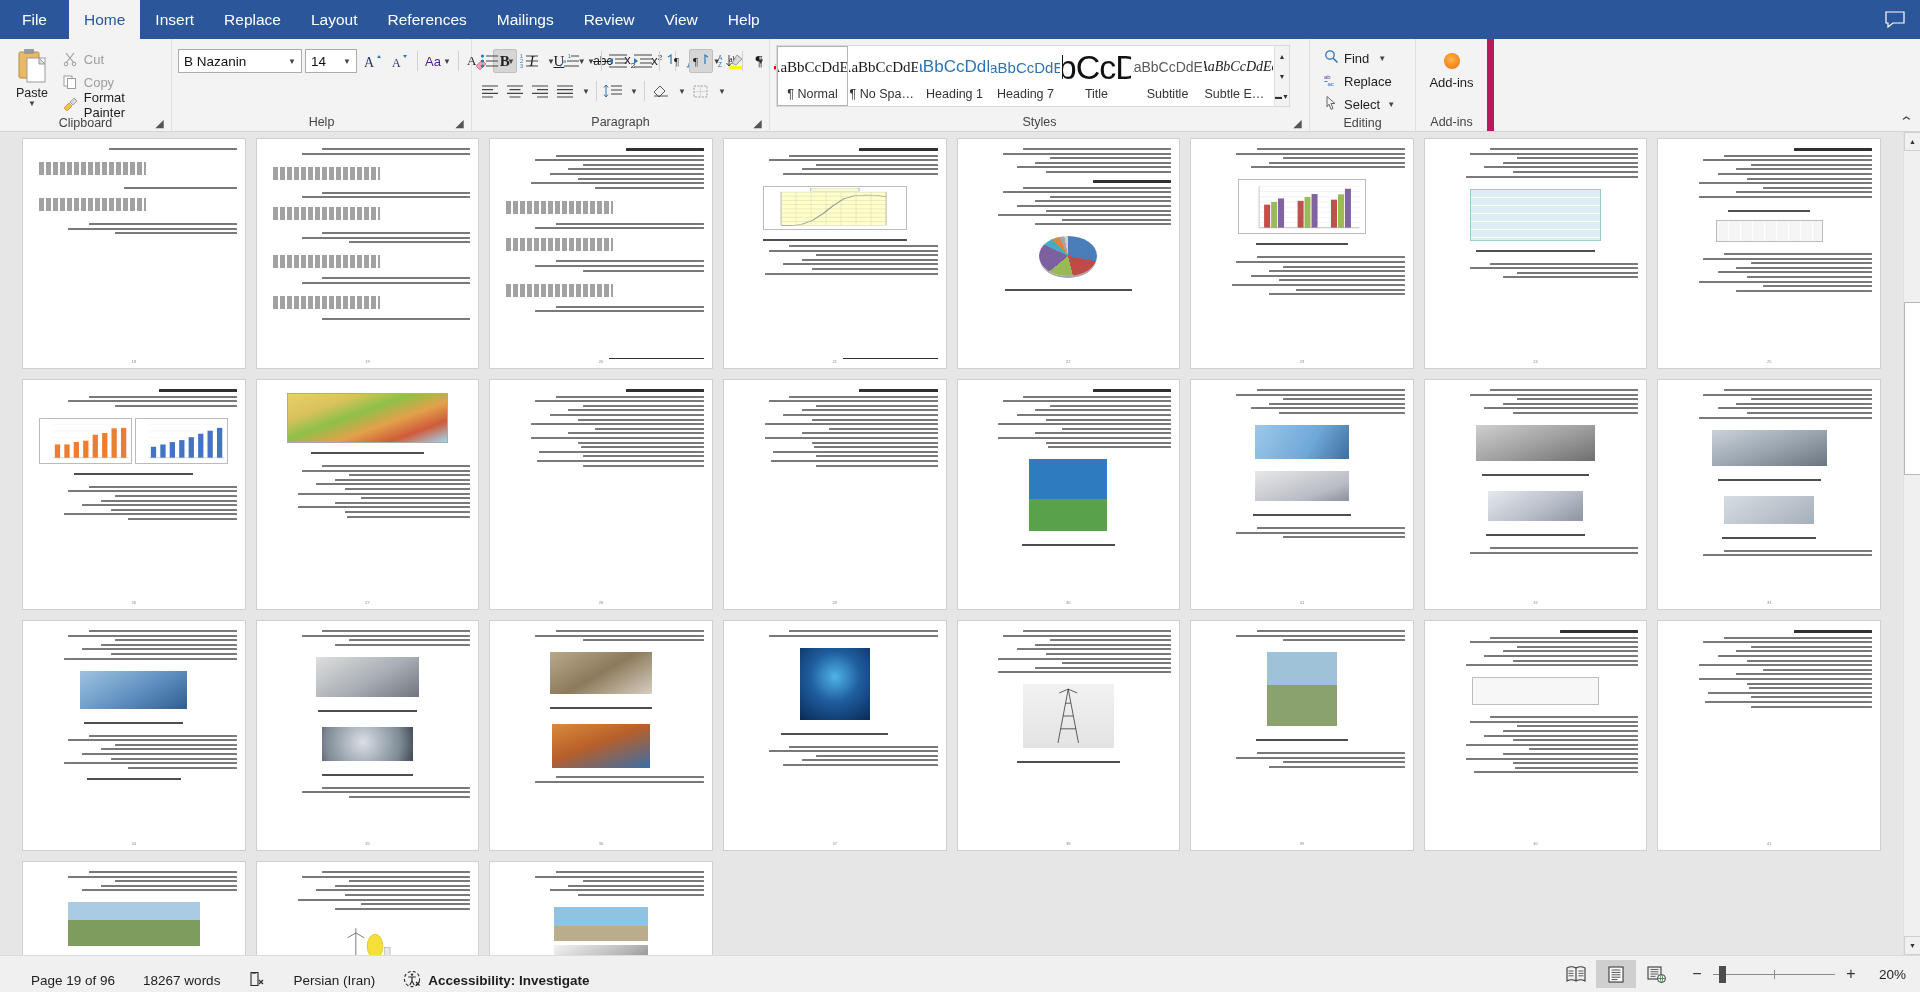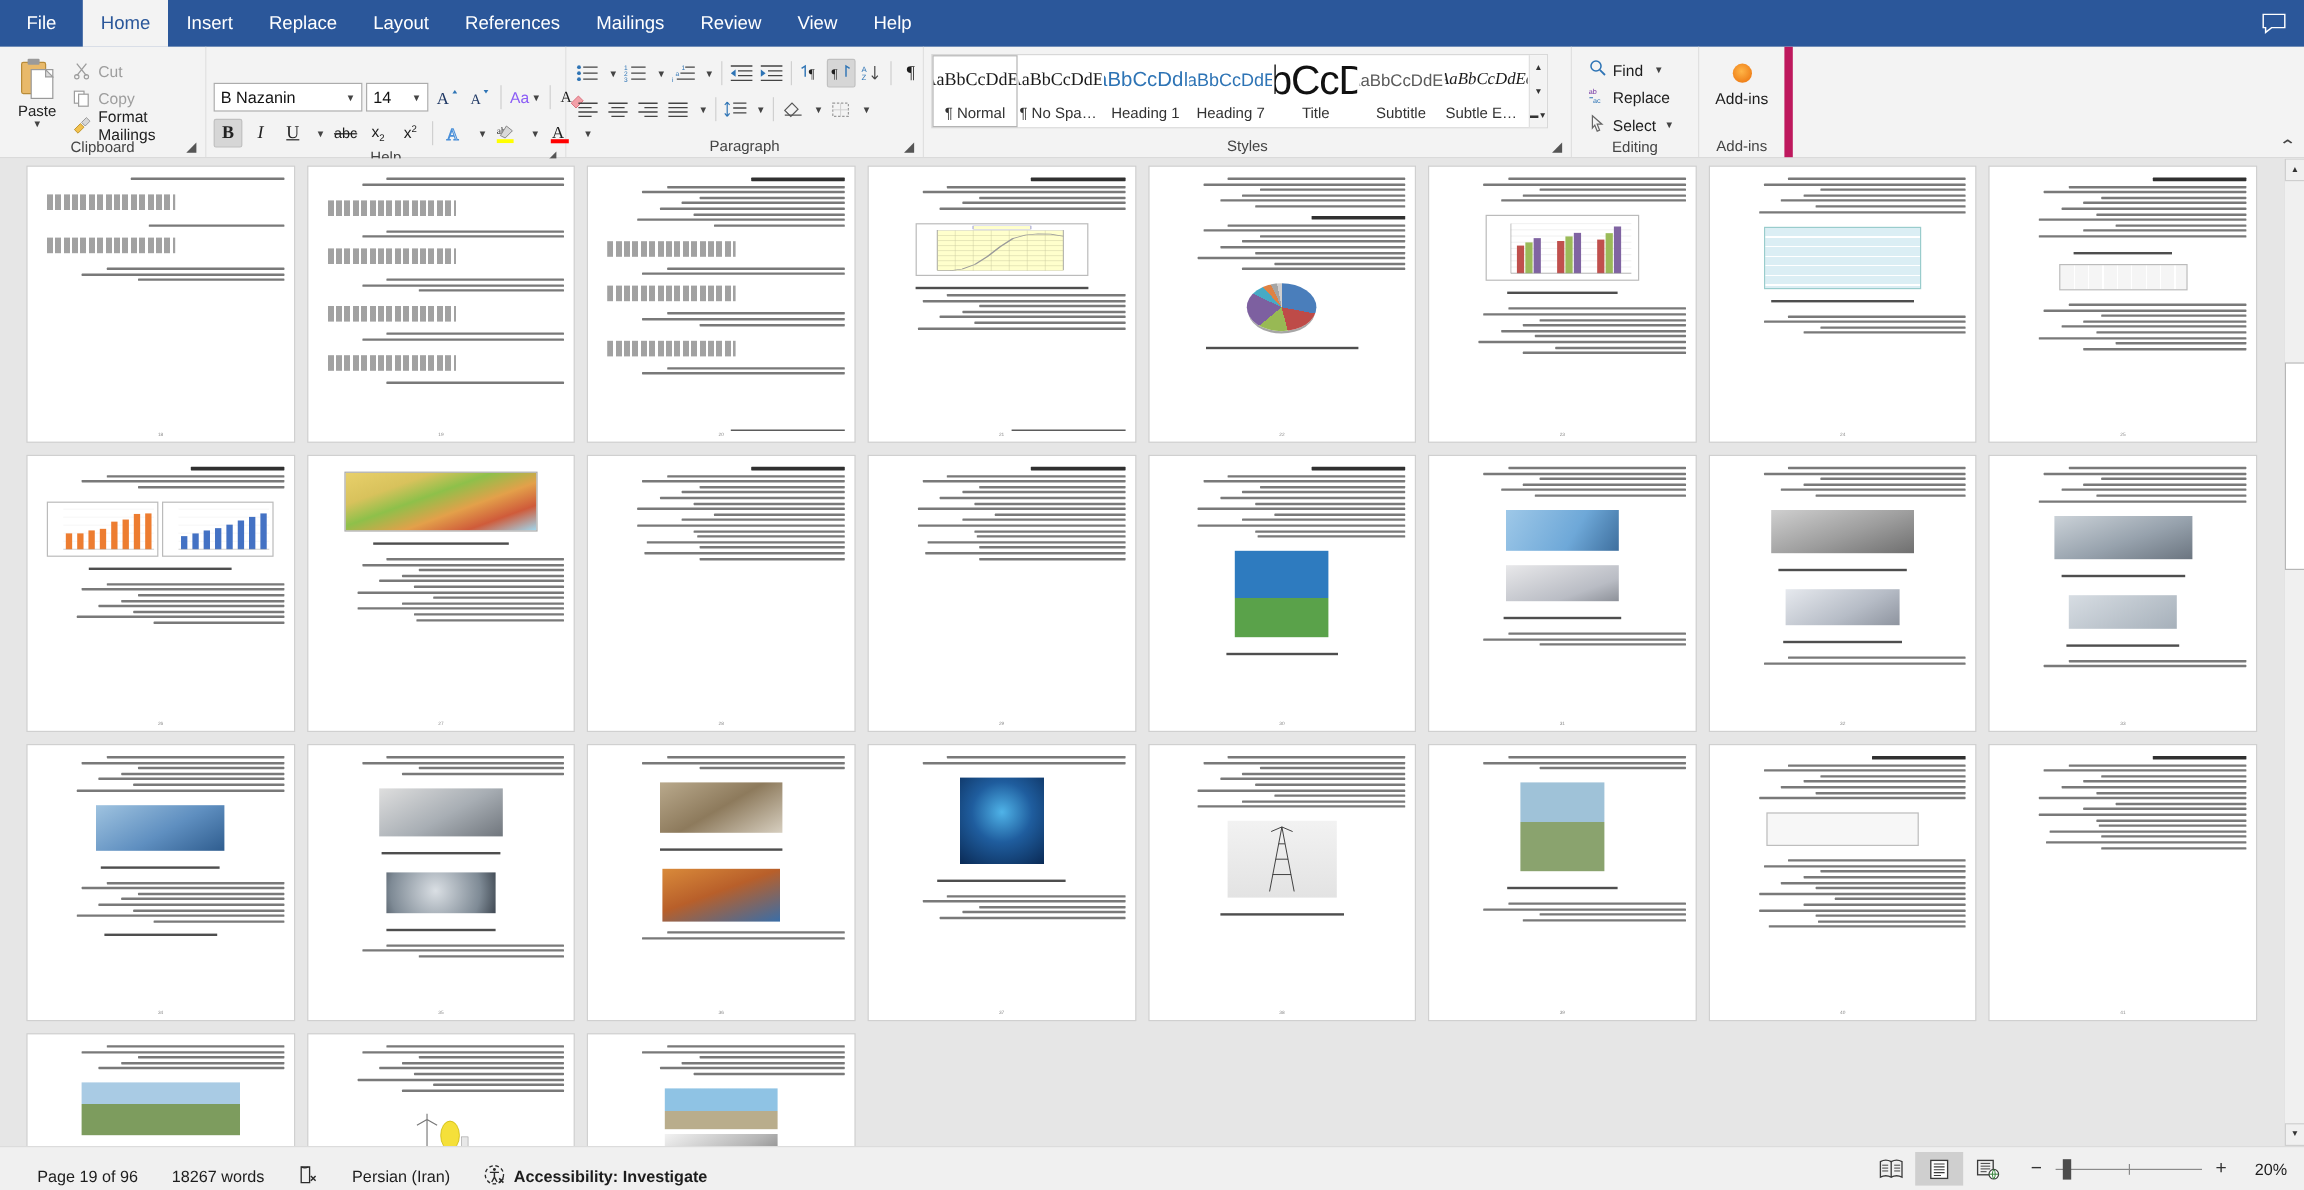--- a/index.html
+++ b/index.html
@@ -70,21 +70,21 @@
   .clip-items { display: flex; flex-direction: column; padding-top: 4px; gap: 3px; }
   .clip-item {
     display: flex; align-items: center; gap: 6px; font-size: 13px;
     color: #9d9d9d; height: 20px; padding: 0 4px; cursor: default;
   }
   .clip-item.enabled { color: #1d1d1d; }
   .clip-ico { width: 16px; height: 16px; display: block; }
 
   
   .g-font { width: 300px; }
-  .font-rows { display: flex; flex-direction: column; gap: 4px; padding-top: 3px; margin-top: 20px; }
+  .font-rows { display: flex; flex-direction: row; gap: 4px; padding-top: 3px; }
   .font-row { display: flex; align-items: center; gap: 3px; height: 26px; }
   .combo {
     height: 24px; border: 1px solid #acacac; background: #fff; display: flex;
     align-items: center; padding: 0 2px 0 5px; font-size: 13.5px; color: #111;
     cursor: text;
   }
   .combo .cv { flex: 1; white-space: nowrap; overflow: hidden; }
   .combo .cd {
     width: 14px; text-align: center; font-size: 8px; color: #444; cursor: pointer;
   }
@@ -314,21 +314,21 @@
           </span>
           <span>Copy</span>
         </div>
         <div class="clip-item enabled">
           <span class="clip-ico">
             <svg width="16" height="16" viewBox="0 0 16 16">
                 <path d="M2 11l5-5 3 3-5 5z" fill="#f2c14e" stroke="#b58a20" stroke-width=".7"></path>
                 <path d="M8 5l4-4 3 3-4 4z" fill="#d8d8d8" stroke="#8a8a8a" stroke-width=".7"></path>
               </svg>
           </span>
-          <span>Format Mailings</span>
+          <span>Format Painter</span>
         </div>
       </div>
     </div>
     <div class="group-label">
       <span>Clipboard</span>
       <span class="dlg-launcher">◢</span>
     </div>
   </div>
 
   <div class="group g-font">
@@ -350,21 +350,21 @@
               </svg>
           </div>
           <div class="tbtn">
             <svg width="20" height="18" viewBox="0 0 20 18">
                 <text x="3" y="15" font-size="12" font-family="Liberation Serif,serif" fill="#1f3864">A</text>
                 <path d="M14 3l2 3 2-3z" fill="#2e74b5"></path>
               </svg>
           </div>
           <div class="sep"></div>
           <div class="tbtn">
-            <span style="font-size:13px;color:#8b5cf6">Aa</span>
+            <span style="font-size:13px;color:#4c1d95">Aa</span>
             <span class="cd">▼</span>
           </div>
           <div class="sep"></div>
           <div class="tbtn">
             <svg width="22" height="18" viewBox="0 0 22 18">
                 <text x="1" y="13" font-size="13" font-family="Liberation Serif,serif" fill="#1d1d1d">A</text>
                 <path d="M10 14l6-6 4 4-6 6z" fill="#f2a0a8" stroke="#d96f7c" stroke-width=".8"></path>
               </svg>
           </div>
         </div>

